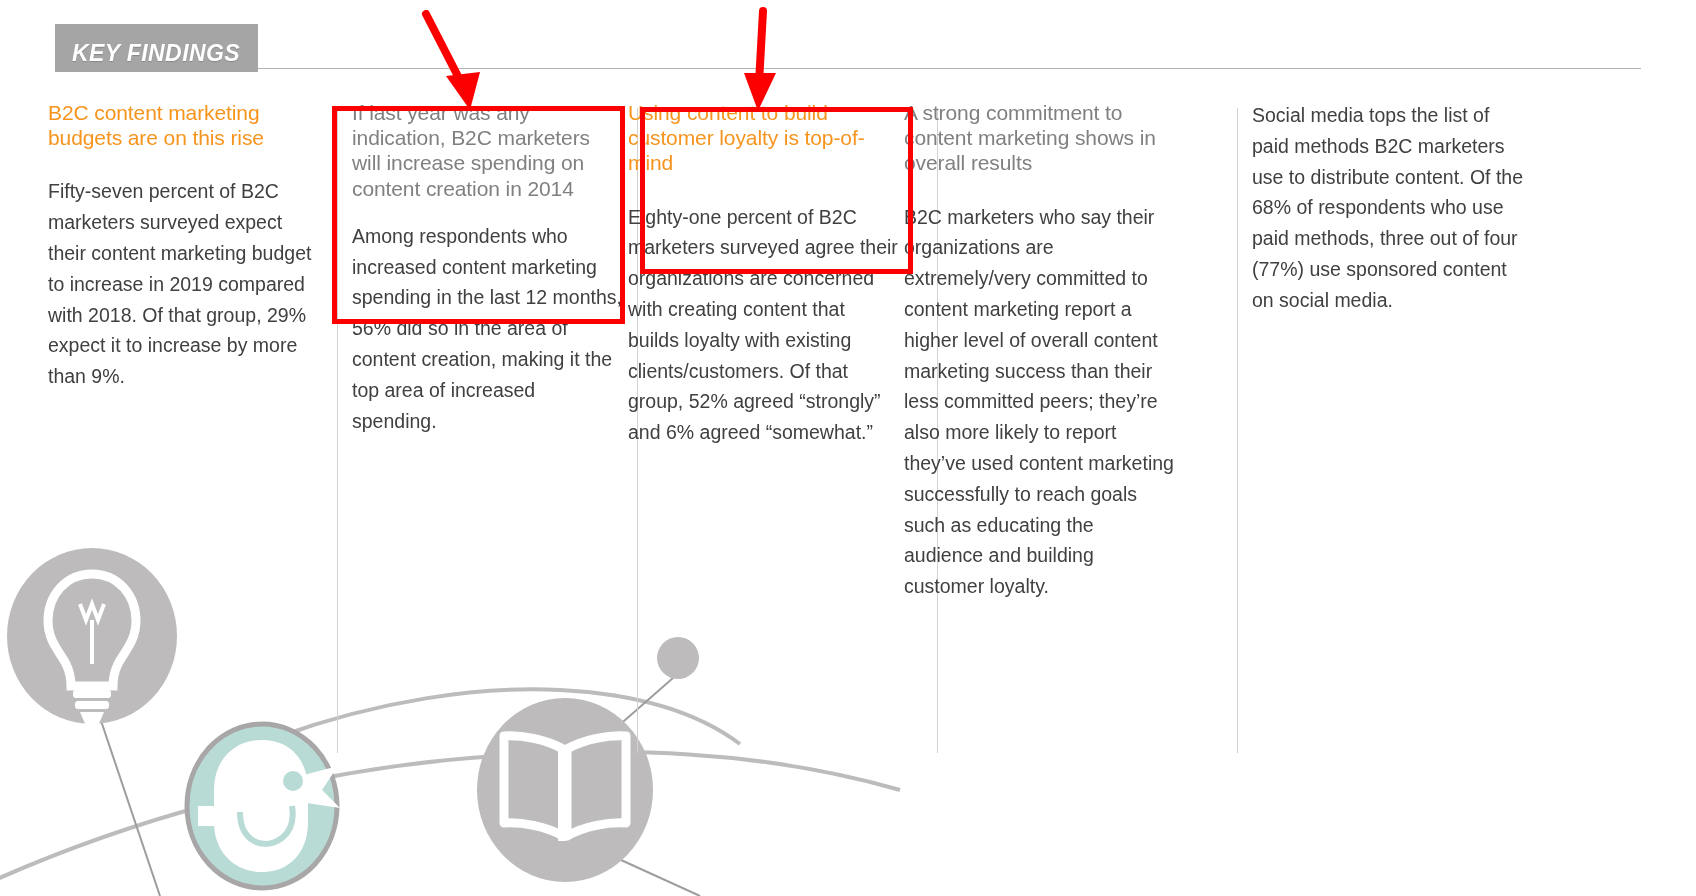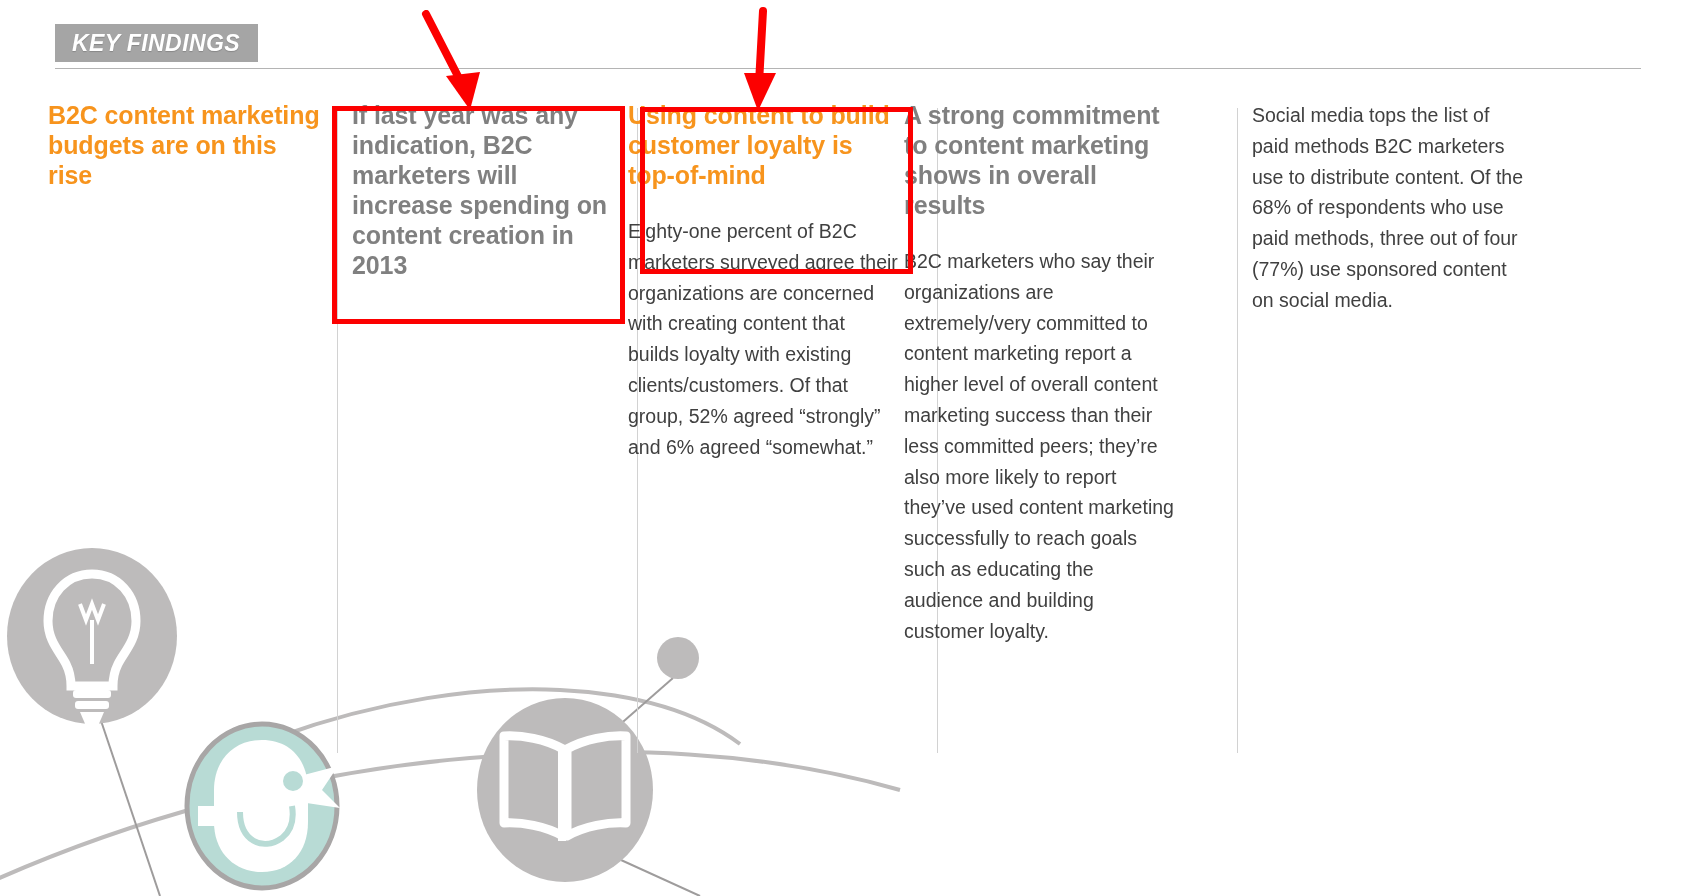--- a/index.html
+++ b/index.html
@@ -28,21 +28,21 @@
     pointer-events: none;
     z-index: 0;
   }
 
   
   .kf-band {
     position: absolute;
     left: 55px;
     top: 24px;
     height: 38px;
-    padding: 0 18px 0 17px;
+    padding: 10px 18px 0 17px;
     background: #a5a5a5;
     display: flex;
     align-items: center;
     z-index: 3;
   }
   .kf-band-text {
     color: #ffffff;
     font-style: italic;
     font-weight: bold;
     font-size: 23px;
@@ -82,22 +82,22 @@
 
   .col-divider {
     position: absolute;
     top: 8px;
     width: 1px;
     background: #d2d2d2;
     z-index: 2;
   }
 
   .col-head {
-    font-size: 25px;
-    font-weight: bold;
+    font-size: 21px;
+    font-weight: normal;
     line-height: 1.20;
     letter-spacing: -0.1px;
     margin: 0 0 26px 0;
   }
   .col-head.orange { color: #f7941d; }
   .col-head.gray   { color: #808080; }
 
   .col-body {
     font-size: 19.5px;
     line-height: 1.58;
@@ -175,24 +175,26 @@
 
   <div class="col-divider" style="left:337px; top:108px; height:645px;"></div>
   <div class="col-divider" style="left:637px; top:108px; height:645px;"></div>
   <div class="col-divider" style="left:937px; top:108px; height:645px;"></div>
   <div class="col-divider" style="left:1237px; top:108px; height:645px;"></div>
 
   <div class="cols">
 
     <div class="col col-1">
       <h2 class="col-head orange">B2C content marketing budgets are on this rise</h2>
+      <p class="col-body">Fifty-seven percent of B2C marketers surveyed expect their content marketing budget to increase in 2019 compared with 2018. Of that group, 29% expect it to increase by more than 9%.</p>
     </div>
 
     <div class="col col-2">
-      <h2 class="col-head gray">If last year was any indication, B2C marketers will increase spending on content creation in 2013</h2>
+      <h2 class="col-head gray">If last year was any indication, B2C marketers will increase spending on content creation in 2014</h2>
+      <p class="col-body">Among respondents who increased content marketing spending in the last 12 months, 56% did so in the area of content creation, making it the top area of increased spending.</p>
     </div>
 
     <div class="col col-3">
       <h2 class="col-head orange">Using content to build customer loyalty is top-of-mind</h2>
       <p class="col-body">Eighty-one percent of B2C marketers surveyed agree their organizations are concerned with creating content that builds loyalty with existing clients/customers. Of that group, 52% agreed “strongly” and 6% agreed “somewhat.”</p>
     </div>
 
     <div class="col col-4">
       <h2 class="col-head gray">A strong commitment to content marketing shows in overall results</h2>
       <p class="col-body">B2C marketers who say their organizations are extremely/very committed to content marketing report a higher level of overall content marketing success than their less committed peers; they’re also more likely to report they’ve used content marketing successfully to reach goals such as educating the audience and building customer loyalty.</p>

